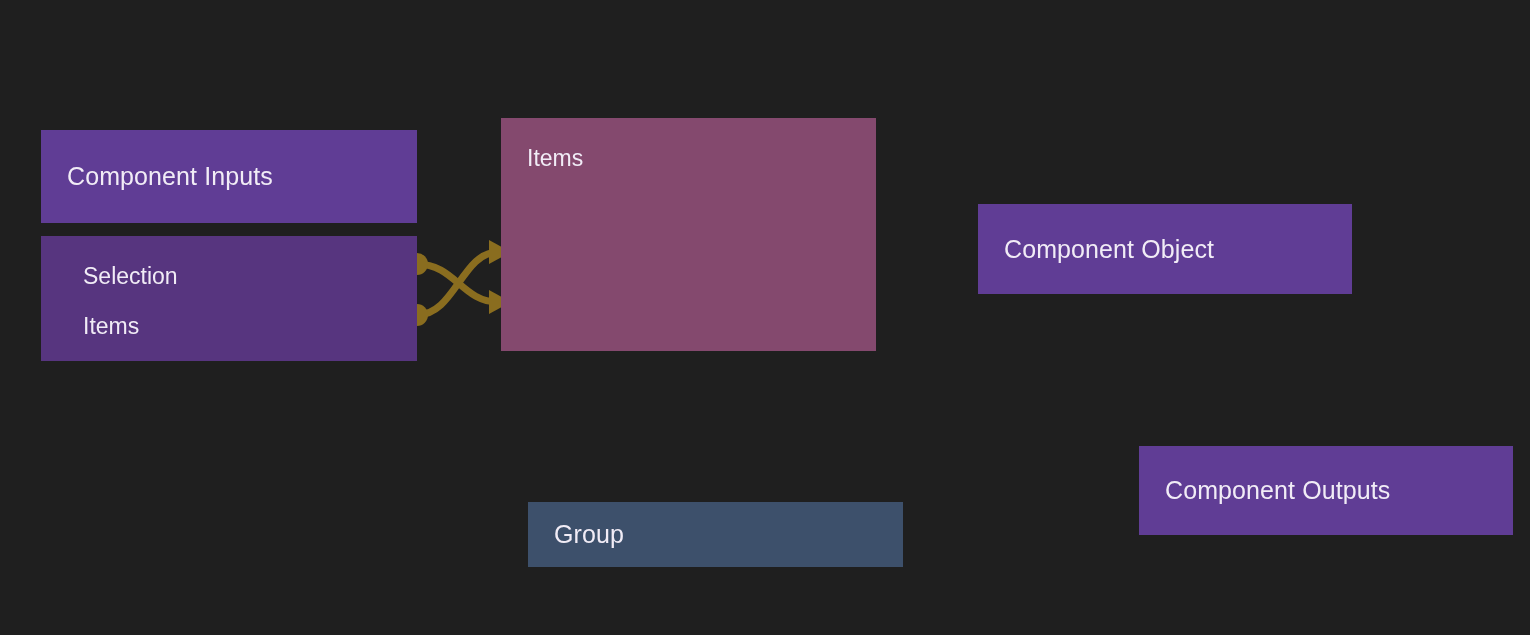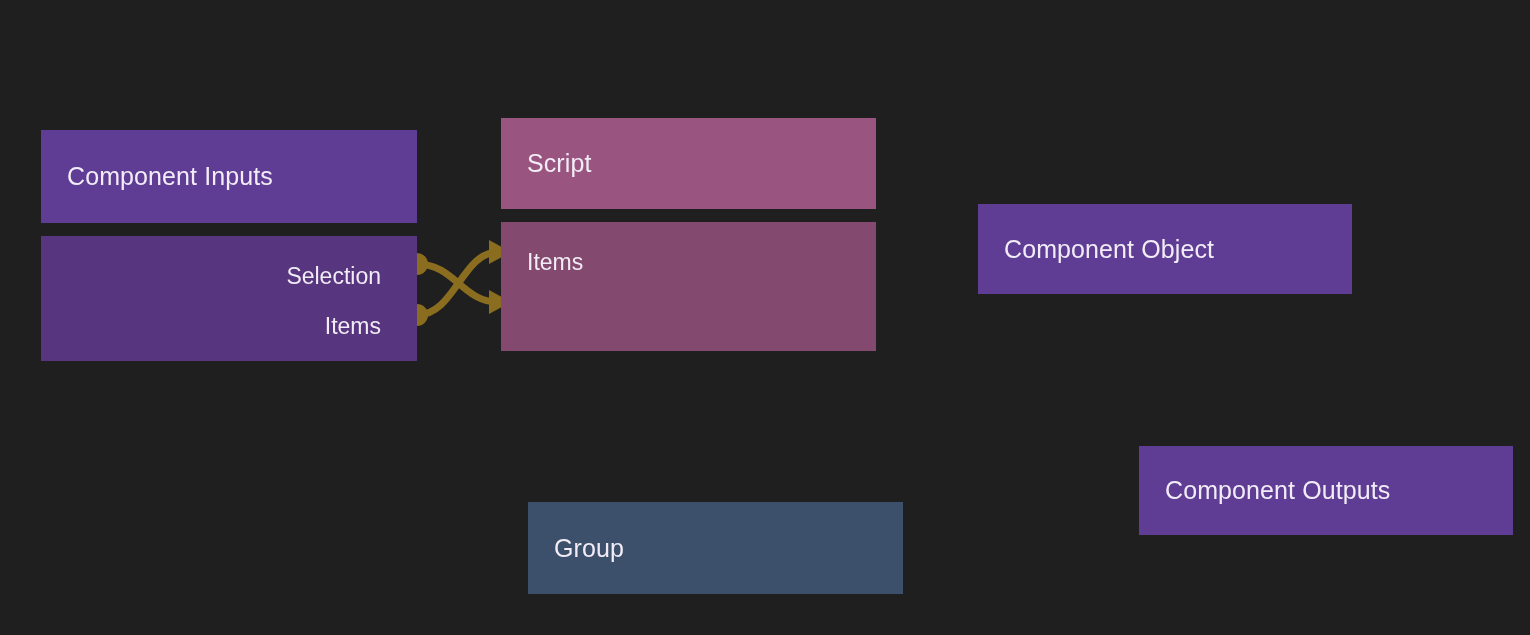--- a/index.html
+++ b/index.html
@@ -67,21 +67,20 @@
   .port-row {
     display: flex;
     align-items: center;
     height: 50px;
     position: relative;
     font-size: 23px;
     color: #f1ecf6;
     white-space: nowrap;
   }
   .port-row.out {
-    justify-content: flex-end;
     padding-right: 36px;
     margin-left: 42px;
   }
   .port-label { line-height: 1; }
 
   
   #node-script {
     left: 501px;
     top: 118px;
     width: 375px;
@@ -122,21 +121,21 @@
   #node-component-outputs .node-header {
     height: 100%;
     background: #603d95;
   }
 
   
   #node-group {
     left: 528px;
     top: 502px;
     width: 375px;
-    height: 92px;
+    height: 65px;
     text-align: right;
   }
   #node-group .node-header {
     height: 100%;
     background: #3d506b;
   }
 
   
   #wires {
     position: absolute;
@@ -172,21 +171,20 @@
       <div class="port-row out">
         <span class="port-label">Selection</span>
       </div>
       <div class="port-row out">
         <span class="port-label">Items</span>
       </div>
     </div>
   </div>
 
   <div class="node" id="node-script">
-    <div class="node-header">Script</div>
     <div class="node-body">
       <div class="port-row in">
         <span class="port-label">Items</span>
       </div>
     </div>
   </div>
 
   <div class="node" id="node-component-object">
     <div class="node-header">Component Object</div>
   </div>

